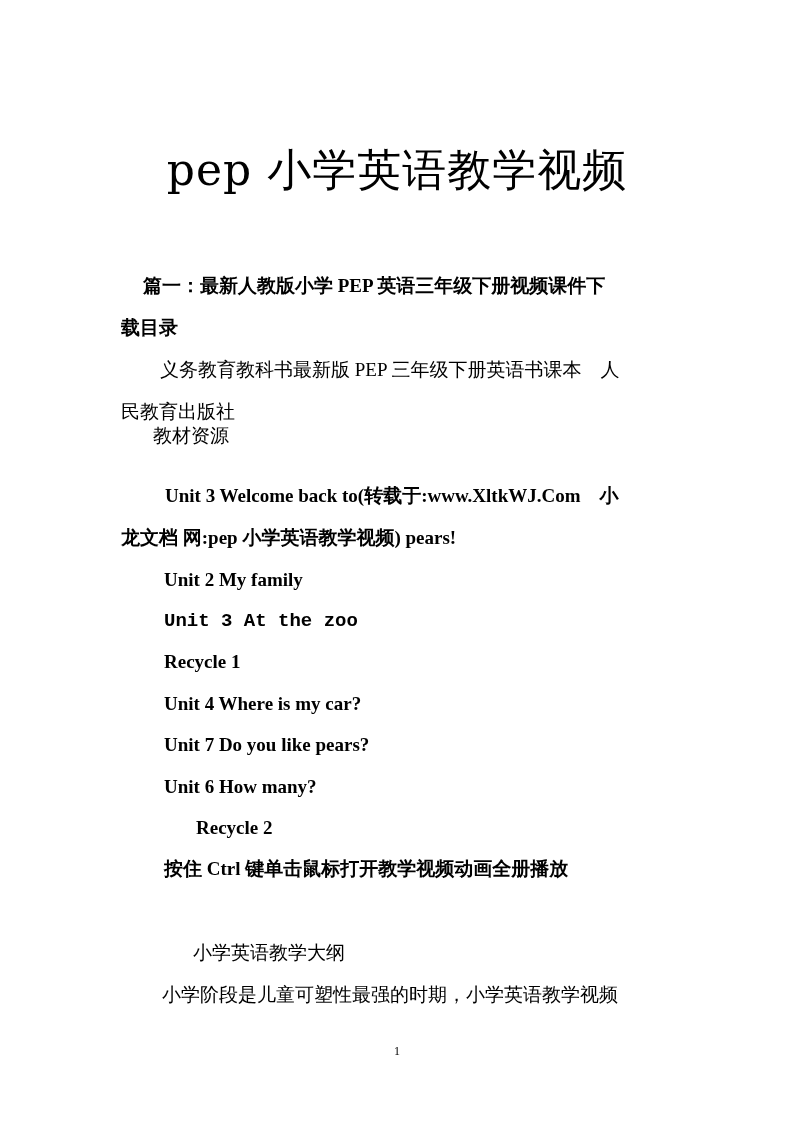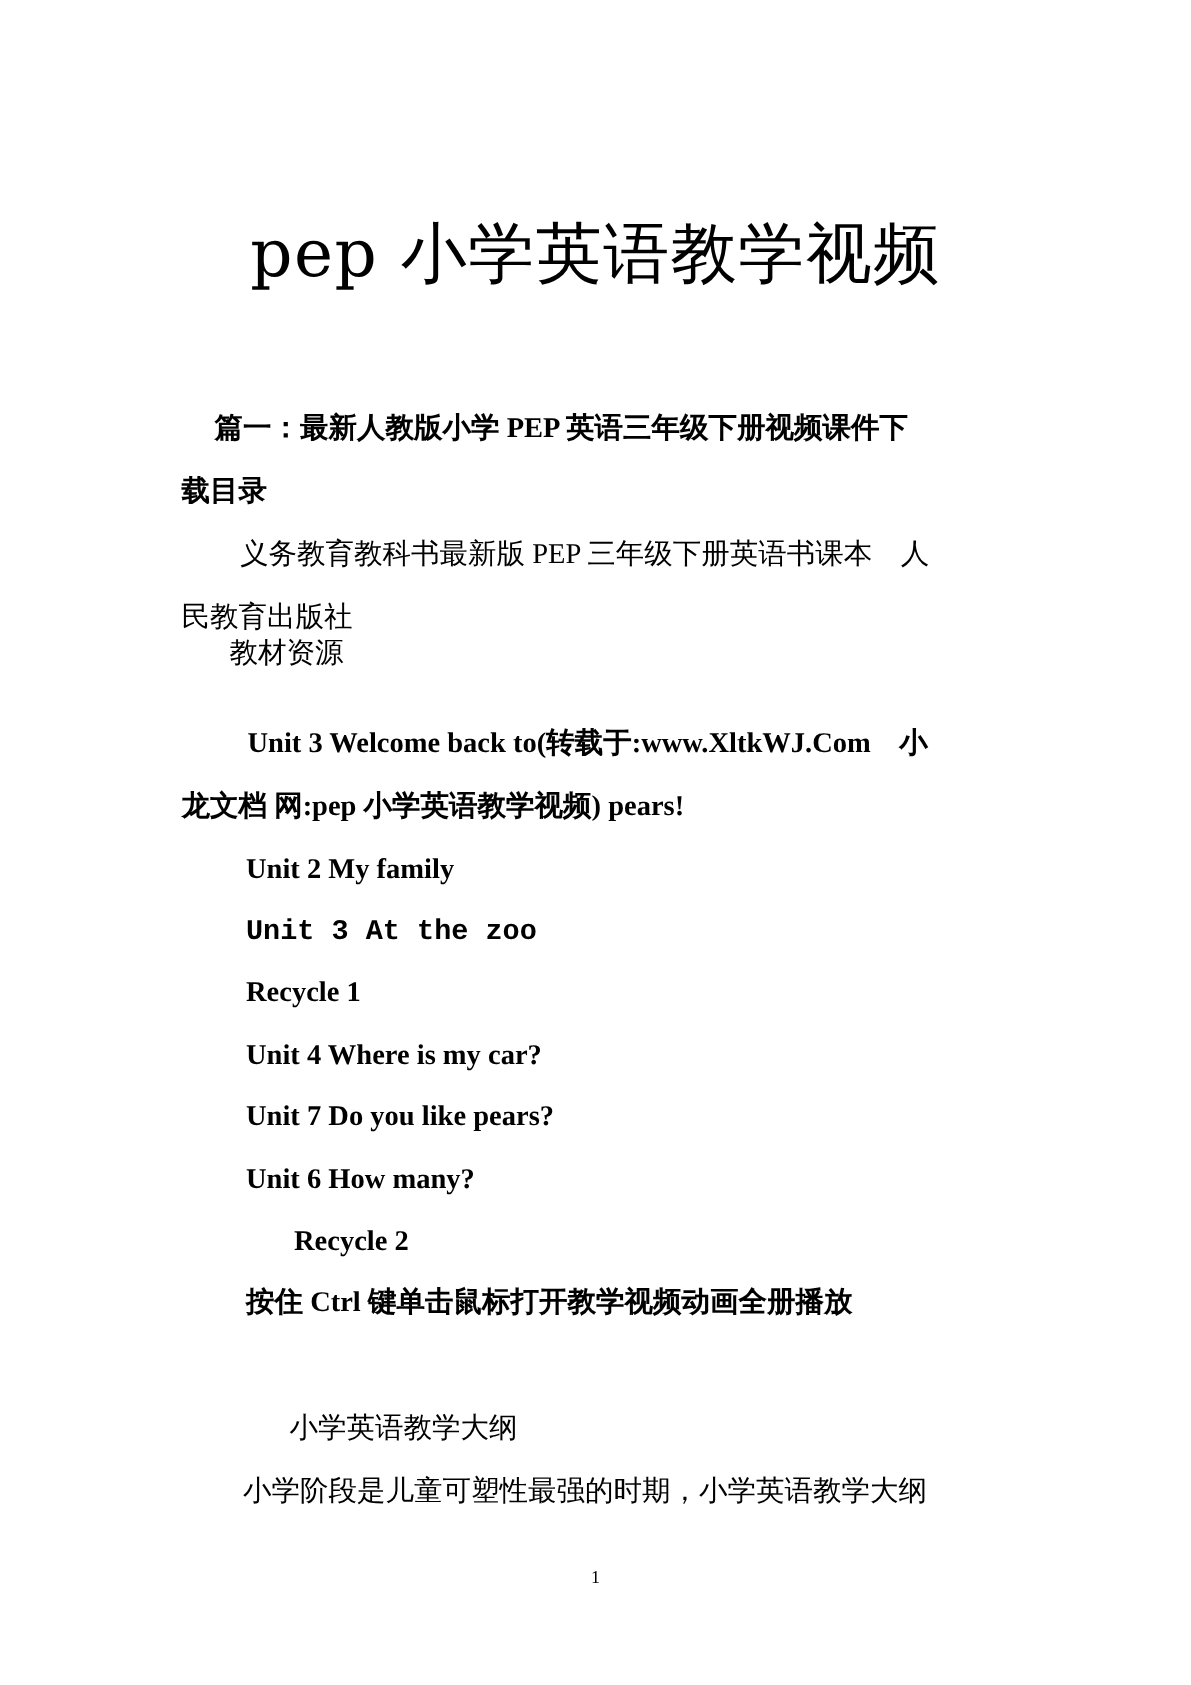--- a/index.html
+++ b/index.html
@@ -75,16 +75,16 @@
   <div class="line b" style="left:164px; top:609px;font-family:Liberation Mono, monospace;">Unit 3 At the zoo</div>
   <div class="line b" style="left:164px; top:650px;">Recycle 1</div>
   <div class="line b" style="left:164px; top:692px;">Unit 4 Where is my car?</div>
   <div class="line b" style="left:164px; top:733px;">Unit 7 Do you like pears?</div>
   <div class="line b" style="left:164px; top:775px;">Unit 6 How many?</div>
   <div class="line b" style="left:164px; top:816px;margin-left:32px;">Recycle 2</div>
 
   <div class="line b" style="left:164px; top:857px;">按住 Ctrl 键单击鼠标打开教学视频动画全册播放</div>
 
   <div class="line" style="left:153px; top:941px;margin-left:40px;">小学英语教学大纲</div>
-  <div class="line" style="left:162px; top:983px;">小学阶段是儿童可塑性最强的时期，小学英语教学大纲</div>
+  <div class="line" style="left:162px; top:983px;">小学阶段是儿童可塑性最强的时期，小学英语教学视频</div>
 
   <div class="page-number">1</div>
 </div>
 
 </body></html>

